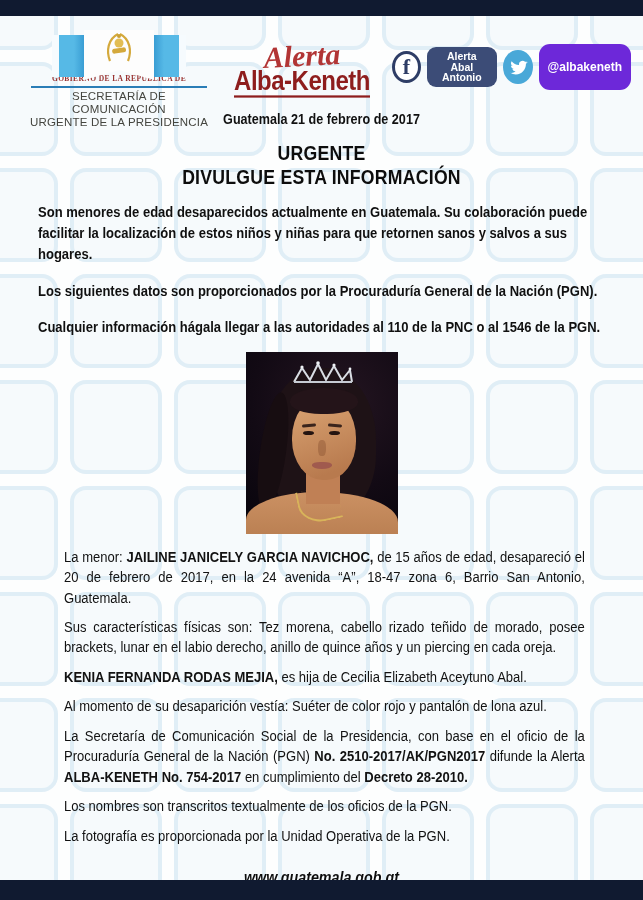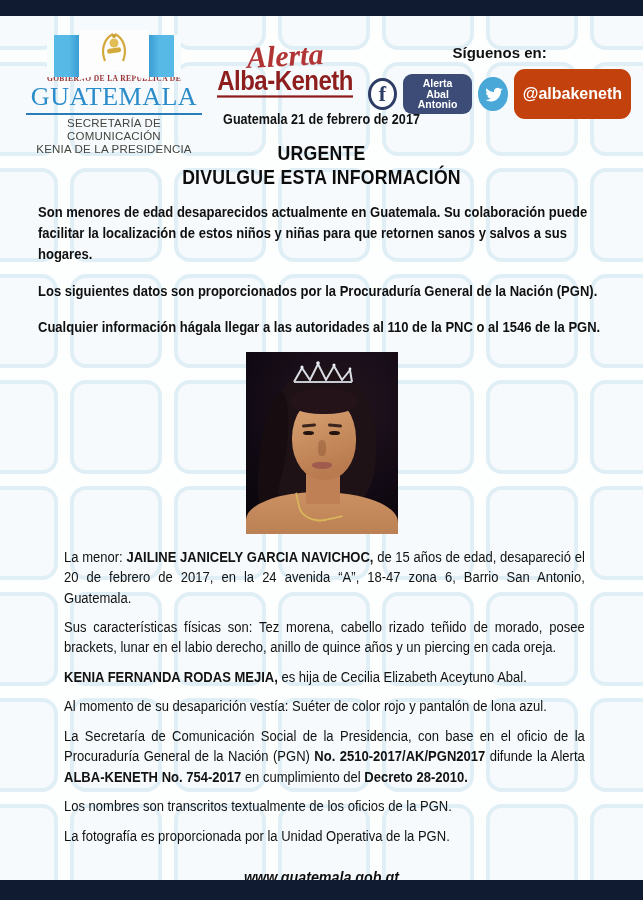--- a/index.html
+++ b/index.html
@@ -43,21 +43,21 @@
   .social { flex:1; text-align:center; margin-top:14px; }
   .social-label { font-size:15px; font-weight:bold; color:#111; margin-bottom:8px; }
   .social-row { display:flex; align-items:center; justify-content:center; gap:6px; }
   .fb-circle { width:32px; height:32px; border:3px solid #2e3d66; border-radius:50%;
     display:flex; align-items:center; justify-content:center; background:#fff; cursor:pointer; }
   .fb-circle span { font-family:"Liberation Serif",serif; font-weight:bold; font-size:22px; color:#2e3d66; line-height:0; }
   .fb-badge { background:#3c4c77; color:#fff; font-weight:bold; font-size:10.5px; line-height:10.5px;
     border-radius:9px; padding:4px 11px; cursor:pointer; }
   .tw-circle { width:34px; height:34px; background:#49a8d8; border-radius:50%;
     display:flex; align-items:center; justify-content:center; cursor:pointer; }
-  .tw-badge { background:#c2410c; color:#fff; font-weight:bold; font-size:16px;
+  .tw-badge { background:#6d28d9; color:#fff; font-weight:bold; font-size:12px;
     border-radius:11px; padding:16px 9px; cursor:pointer; }
 
   
   .squeeze-c { width:643px; transform:scaleX(0.84); transform-origin:50% 0; text-align:center; }
 
   .date { font-size:15px; font-weight:bold; color:#111; margin-top:2px; }
   .headline { font-size:21px; font-weight:bold; color:#0d0d0d; line-height:1.15; margin-top:14px; letter-spacing:.3px; }
 
   .intro { width:688px; margin:12px 0 0 38px; transform:scaleX(0.84); transform-origin:0 0; }
   .intro p { font-size:15.5px; font-weight:bold; color:#101010; line-height:1.36; margin-bottom:15px; }
@@ -170,33 +170,31 @@
           <div class="flag-center"></div>
           <svg class="emblem" width="30" height="34" viewBox="0 0 30 34">
             <path d="M6,30 C2,20 4,8 14,3" stroke="#d4a93c" stroke-width="2.2" fill="none"></path>
             <path d="M24,30 C28,20 26,8 16,3" stroke="#d4a93c" stroke-width="2.2" fill="none"></path>
             <circle cx="15" cy="12" r="4.5" fill="#e2bd53"></circle>
             <rect x="8" y="17" width="14" height="5" rx="2.5" fill="#d4a93c" transform="rotate(-8 15 19)"></rect>
             <circle cx="15" cy="5" r="2" fill="#caa034"></circle>
           </svg>
         </div>
         <div class="gov-small">GOBIERNO DE LA REPÚBLICA DE</div>
-        <div class="gov-big">GUATEMALA</div>
         <div class="gov-rule"></div>
         <div class="gov-sub">SECRETARÍA DE COMUNICACIÓN</div>
-        <div class="gov-sub">KENIA DE LA PRESIDENCIA</div>
+        <div class="gov-sub">URGENTE DE LA PRESIDENCIA</div>
       </div>
 
       <div class="alba-logo">
         <div class="alba-script">Alerta</div>
         <div><span class="alba-bold">Alba-Keneth</span></div>
       </div>
 
       <div class="social">
-        <div class="social-label">Síguenos en:</div>
         <div class="social-row">
           <div class="fb-circle">
             <span>f</span>
           </div>
           <div class="fb-badge">
             <div>Alerta Abal</div>
             <div>Antonio</div>
           </div>
           <div class="tw-circle">
             <svg width="20" height="20" viewBox="0 0 24 24">

